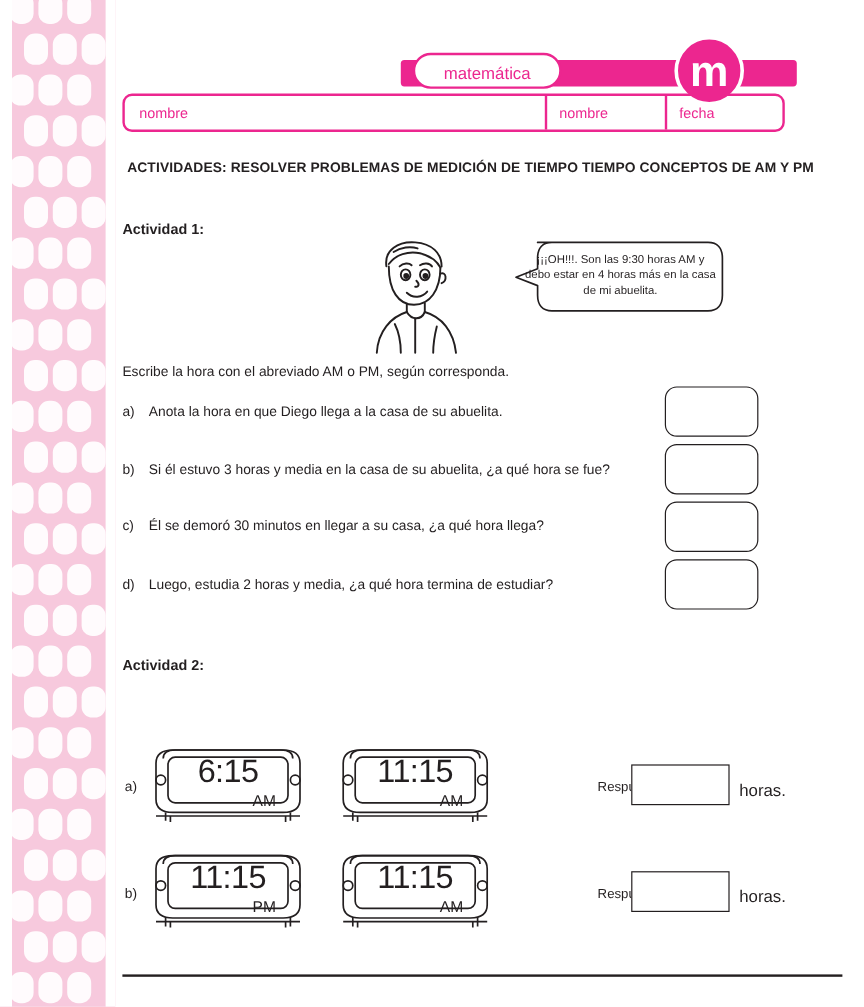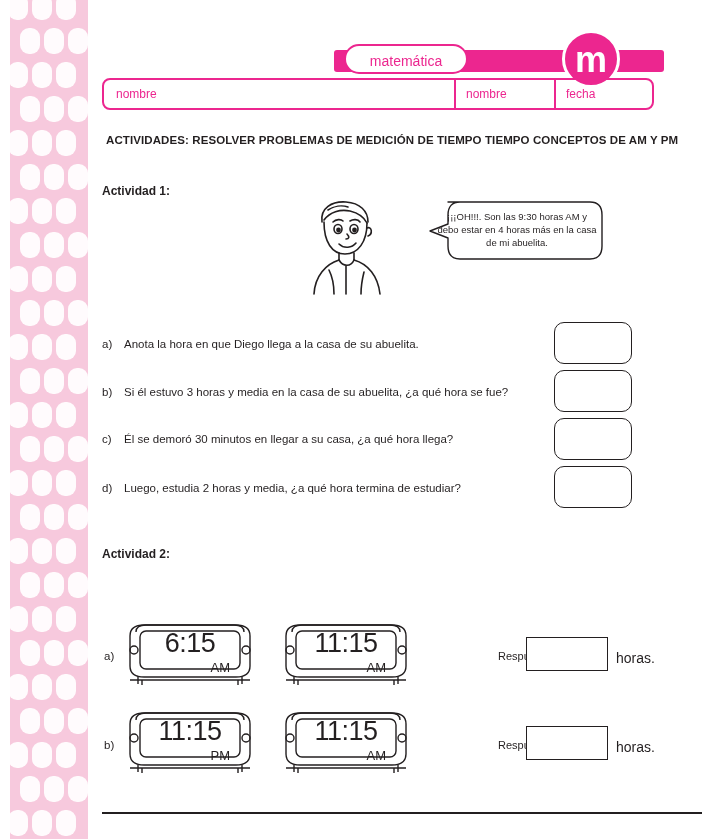--- a/index.html
+++ b/index.html
@@ -412,20 +412,21 @@
     </svg>
   </div>
 
   <div class="bubble">
     <svg width="180" height="70" viewBox="0 0 180 70">
       <path d="M22 4 L164 4 C172 4 176 9 176 17 L176 48 C176 56 172 61 164 61 L34 61 C26 61 22 56 22 48 L22 40 L4 33 L22 26 L22 17 C22 9 26 4 34 4 Z" fill="#ffffff" stroke="#231f20" stroke-width="1.4" stroke-linejoin="round"></path>
     </svg>
   </div>
   <div class="bubble-text">¡¡¡OH!!!. Son las 9:30 horas AM y debo estar en 4 horas más en la casa de mi abuelita.</div>
 
+  <div class="instr instr-1">Escribe la hora con el abreviado AM o PM, según corresponda.</div>
 
   <div class="q q-a">
     <span class="ltr">a)</span><span>Anota la hora en que Diego llega a la casa de su abuelita.</span>
   </div>
   <div class="q q-b">
     <span class="ltr">b)</span><span>Si él estuvo 3 horas y media en la casa de su abuelita, ¿a qué hora se fue?</span>
   </div>
   <div class="q q-c">
     <span class="ltr">c)</span><span>Él se demoró 30 minutos en llegar a su casa, ¿a qué hora llega?</span>
   </div>

